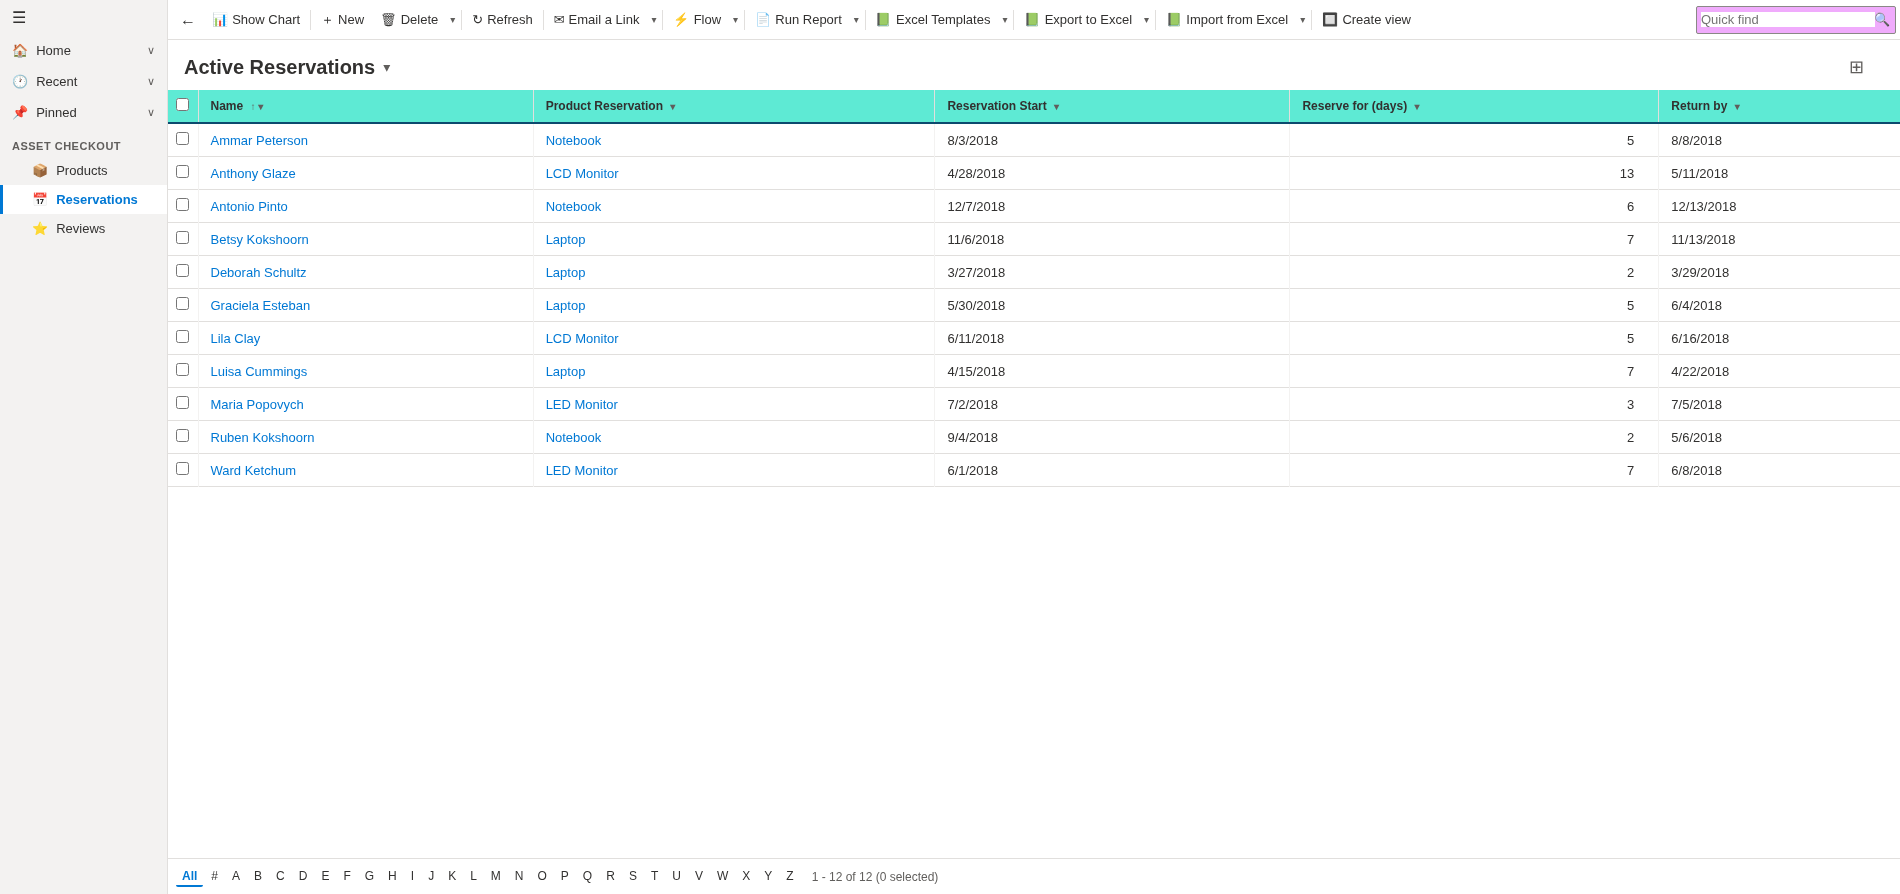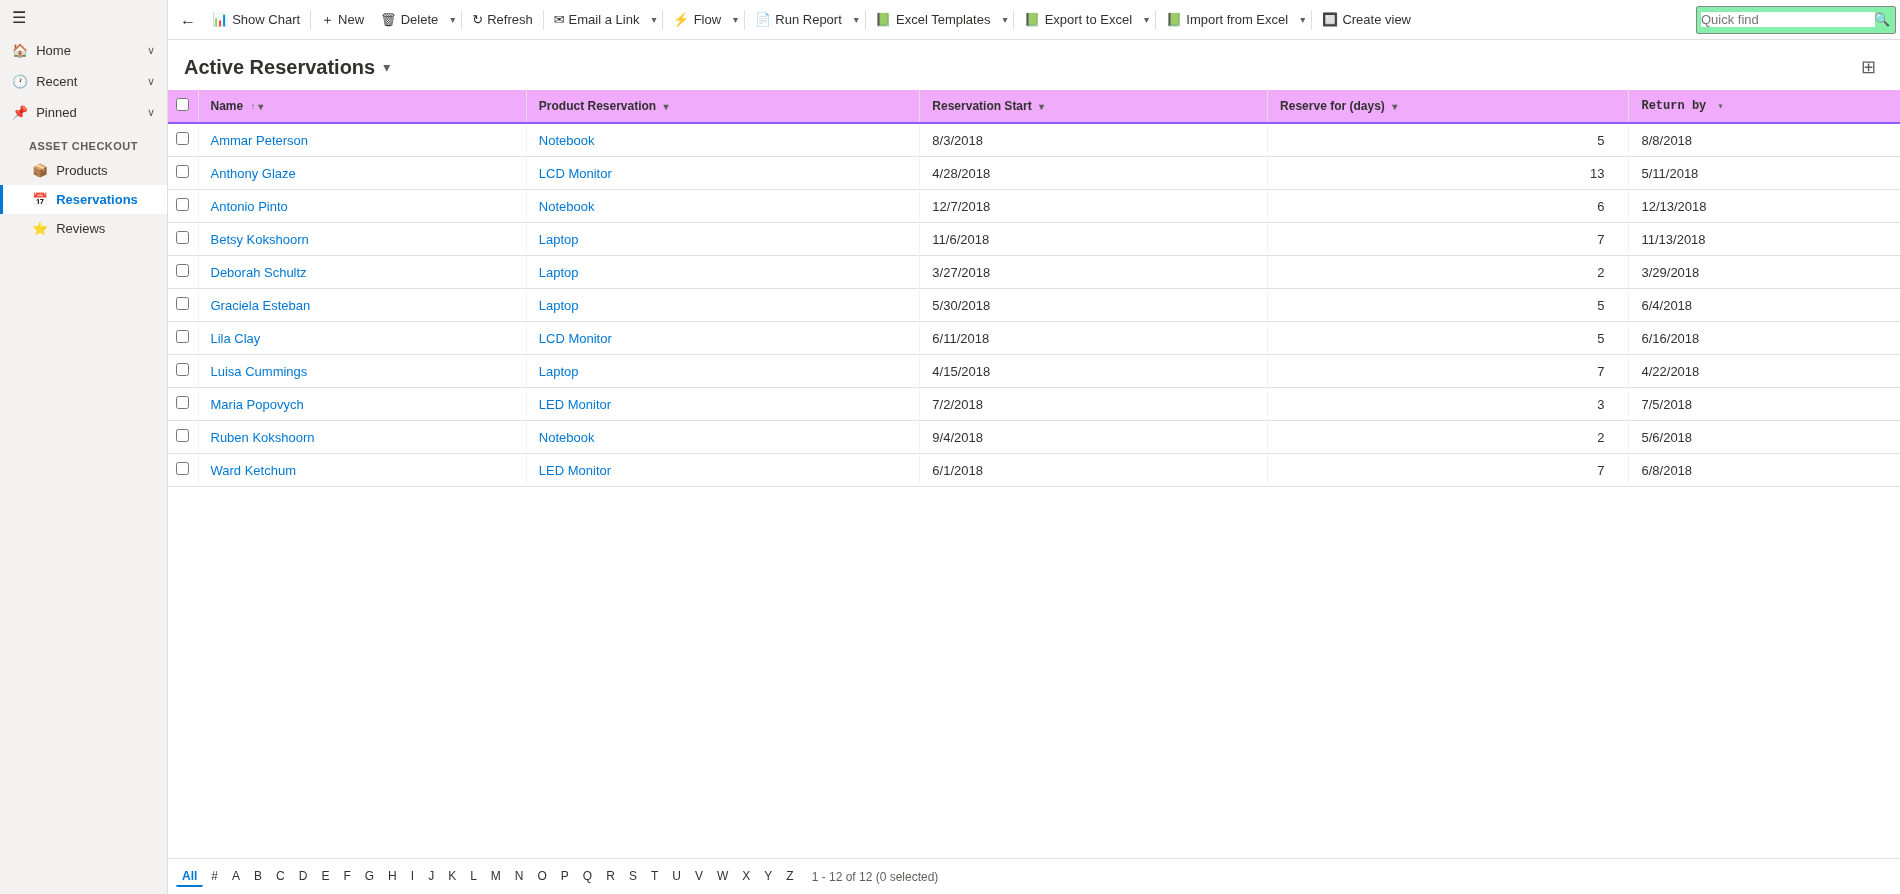--- a/index.html
+++ b/index.html
@@ -31,21 +31,20 @@
       font-size: 13px;
     }
     .sidebar-expand { margin-left: auto; font-size: 11px; color: #605e5c; }
     .sidebar-section-label {
       padding: 12px 12px 4px 12px;
       font-size: 11px;
       font-weight: 600;
       color: #605e5c;
       text-transform: uppercase;
       letter-spacing: 0.5px;
-      text-align: center;
     }
     .sidebar-sub-item {
       display: flex;
       align-items: center;
       padding: 7px 12px 7px 32px;
       cursor: pointer;
       color: #323130;
       font-size: 13px;
       gap: 8px;
     }
@@ -110,36 +109,36 @@
 
     
     .quick-find {
       display: flex;
       align-items: center;
       border: 1px solid #8a8886;
       border-radius: 2px;
       height: 28px;
       width: 200px;
       padding: 0 4px;
-      background: #86efac;
+      background: #f0abfc;
     }
     .quick-find input {
       border: none;
       outline: none;
       font-size: 13px;
       width: 100%;
       color: #323130;
     }
     .quick-find-icon { color: #605e5c; font-size: 13px; }
 
     
     .page-header {
       display: flex;
       align-items: center;
-      padding: 12px 20px 8px 16px;
+      padding: 12px 32px 8px 16px;
       gap: 8px;
       flex-shrink: 0;
     }
     .page-title {
       font-size: 20px;
       font-weight: 600;
       color: #323130;
     }
     .page-title-arrow {
       font-size: 14px;
@@ -159,35 +158,35 @@
       flex: 1;
       overflow-y: auto;
       overflow-x: auto;
     }
     table {
       width: 100%;
       border-collapse: collapse;
       min-width: 900px;
     }
     thead tr {
-      border-bottom: 2px solid #8b5cf6;
-      background: #f0abfc;
+      border-bottom: 2px solid #0c4a6e;
+      background: #5eead4;
     }
     thead th {
       padding: 8px 12px;
       text-align: left;
       font-weight: 600;
       color: #323130;
       font-size: 12px;
       white-space: nowrap;
       border-right: 1px solid #e1dfdd;
       cursor: pointer;
       user-select: none;
     }
-    thead th:last-child { border-right: none; font-family: Liberation Mono, monospace; }
+    thead th:last-child { border-right: none; }
     .th-check { width: 30px; padding: 8px; }
     .sort-icon { font-size: 10px; color: #605e5c; margin-left: 4px; }
     tbody tr {
       border-bottom: 1px solid #e1dfdd;
     }
     tbody td {
       padding: 8px 12px;
       color: #323130;
       font-size: 13px;
       border-right: 1px solid #f3f2f1;

